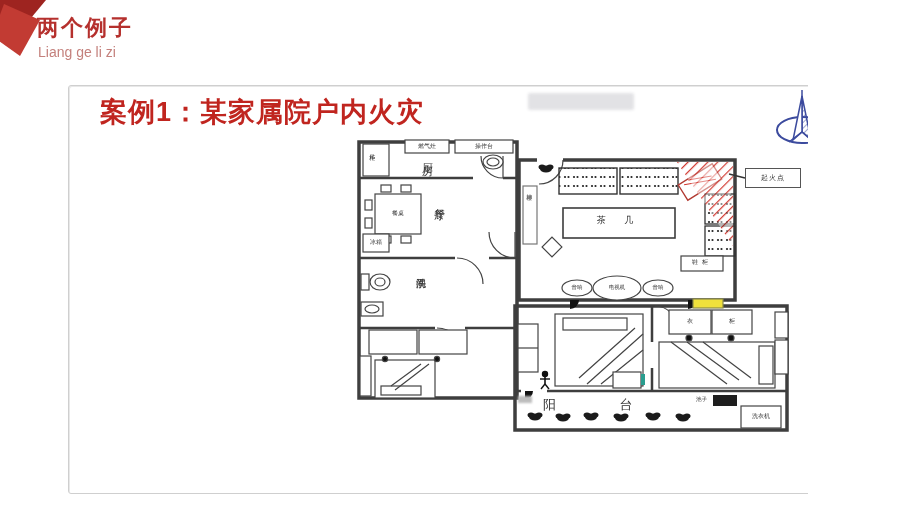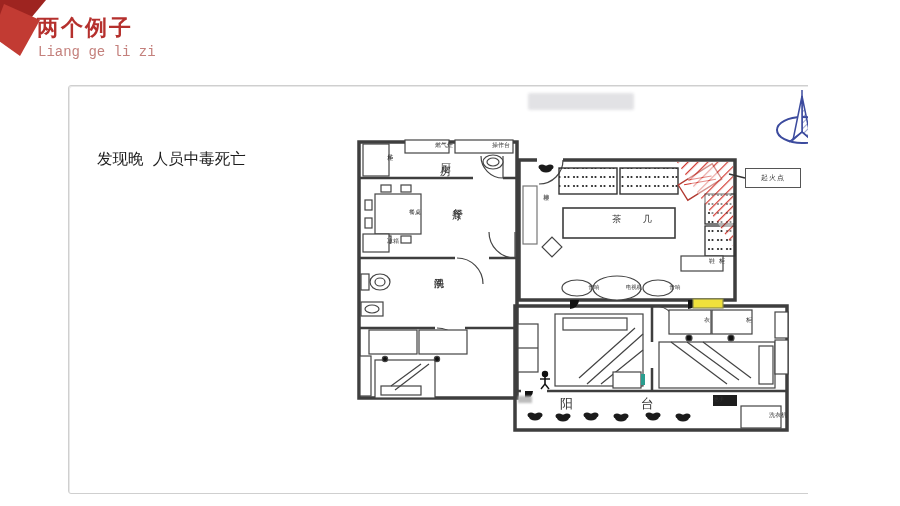--- a/index.html
+++ b/index.html
@@ -1,32 +1,32 @@
 <!DOCTYPE html>
 <html><head>
 <meta charset="utf-8">
 <style>
   html,body{margin:0;padding:0;background:#fff;}
   .stage{position:relative;width:808px;height:506px;background:#ffffff;overflow:hidden;
-         font-family:Liberation Mono, monospace;}
+         font-family:Liberation Sans, sans-serif;}
   
   .corner-ribbon{position:absolute;left:0;top:0;width:70px;height:70px;}
   .hdr-title{position:absolute;left:37px;top:13px;font-size:22px;font-weight:bold;color:#b5302d;letter-spacing:2px;}
   .hdr-sub{position:absolute;left:38px;top:44px;font-size:14px;color:#c4807c;}
   
   .card{position:absolute;left:68px;top:85px;width:778px;height:407px;background:#fff;
         border:1.5px solid #cfcfcf;border-radius:3px;box-shadow:1px 1px 0 #e8e8e8 inset;}
   .case-title{position:absolute;left:100px;top:94px;font-size:27px;font-weight:bold;color:#c0251f;letter-spacing:1px;}
   .watermark-blob{position:absolute;left:528px;top:93px;width:106px;height:17px;background:#e2e2e5;
         border-radius:2px;filter:blur(1.5px);}
   .body-text{position:absolute;left:97px;top:150px;font-size:15.5px;color:#1c1c1c;line-height:21px;}
   
   .plan{position:absolute;left:355px;top:128px;width:450px;height:312px;}
   .plan svg{position:absolute;left:0;top:0;}
-  .plbl{position:absolute;color:#2b2b2b;line-height:1.05;white-space:nowrap;padding-left:17px;}
+  .plbl{position:absolute;color:#2b2b2b;line-height:1.05;white-space:nowrap;}
   .vlabel{writing-mode:vertical-rl;text-orientation:upright;}
   .room{font-size:11px;letter-spacing:2px;color:#333;}
   .tiny{font-size:6px;color:#333;}
   .micro{font-size:5.5px;color:#333;}
   .callout{position:absolute;left:390px;top:40px;width:54px;height:18px;border:1.5px solid #555;
            background:#fff;font-size:7px;color:#333;display:flex;align-items:center;justify-content:center;letter-spacing:1px;}
   .balcony-lbl{font-size:13px;letter-spacing:30px;color:#333;}
   .blur-tag{position:absolute;left:163px;top:268px;width:14px;height:7px;background:#bdbdbd;filter:blur(1px);}
   
   .compass{position:absolute;left:773px;top:84px;width:62px;height:74px;}
@@ -40,24 +40,24 @@
   <svg class="corner-ribbon" viewBox="0 0 70 70">
     <polygon points="0,0 46,0 16,36 0,22" fill="#9e2420"></polygon>
     <polygon points="4,4 40,20 20,56 -8,36" fill="#c23b33"></polygon>
   </svg>
 
   <div class="hdr-title">两个例子</div>
   <div class="hdr-sub">Liang ge li zi</div>
 
   <div class="card"></div>
 
+  <div class="case-title">案例1：某家属院户内火灾</div>
   <div class="watermark-blob"></div>
 
   <div class="body-text">
-    <div>发现晚 人员中毒死亡</div>
   </div>
 
   <div class="plan">
     <svg width="450" height="312" viewBox="0 0 450 312">
       <defs>
         <pattern id="firehatch" width="7" height="7" patternUnits="userSpaceOnUse" patternTransform="rotate(45)">
           <rect width="7" height="7" fill="#ffffff"></rect>
           <line x1="0" y1="0" x2="0" y2="7" stroke="#d0342c" stroke-width="2.4"></line>
         </pattern>
         <pattern id="seatdots" width="9" height="9" patternUnits="userSpaceOnUse">

